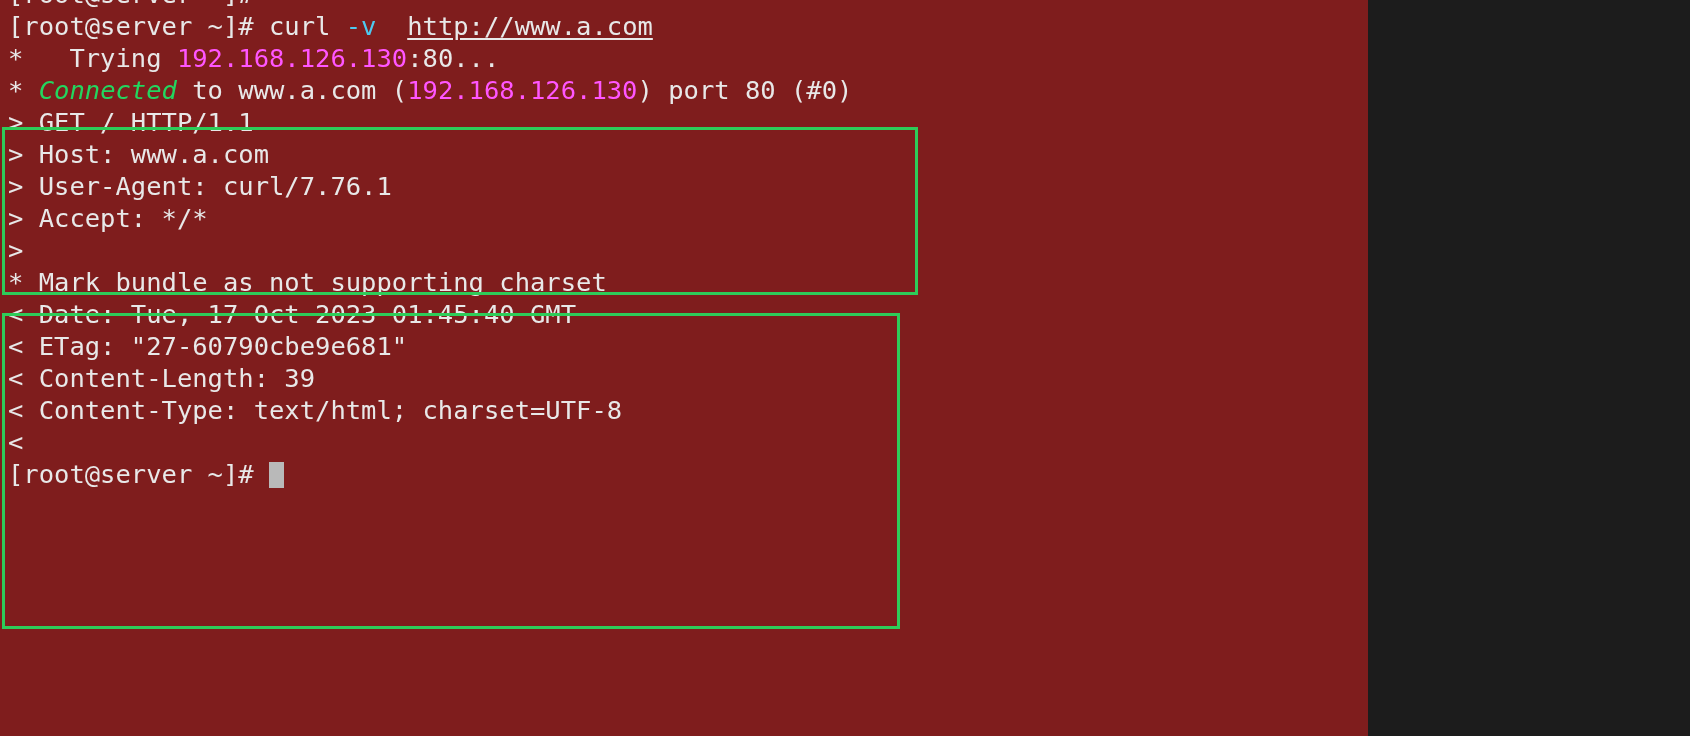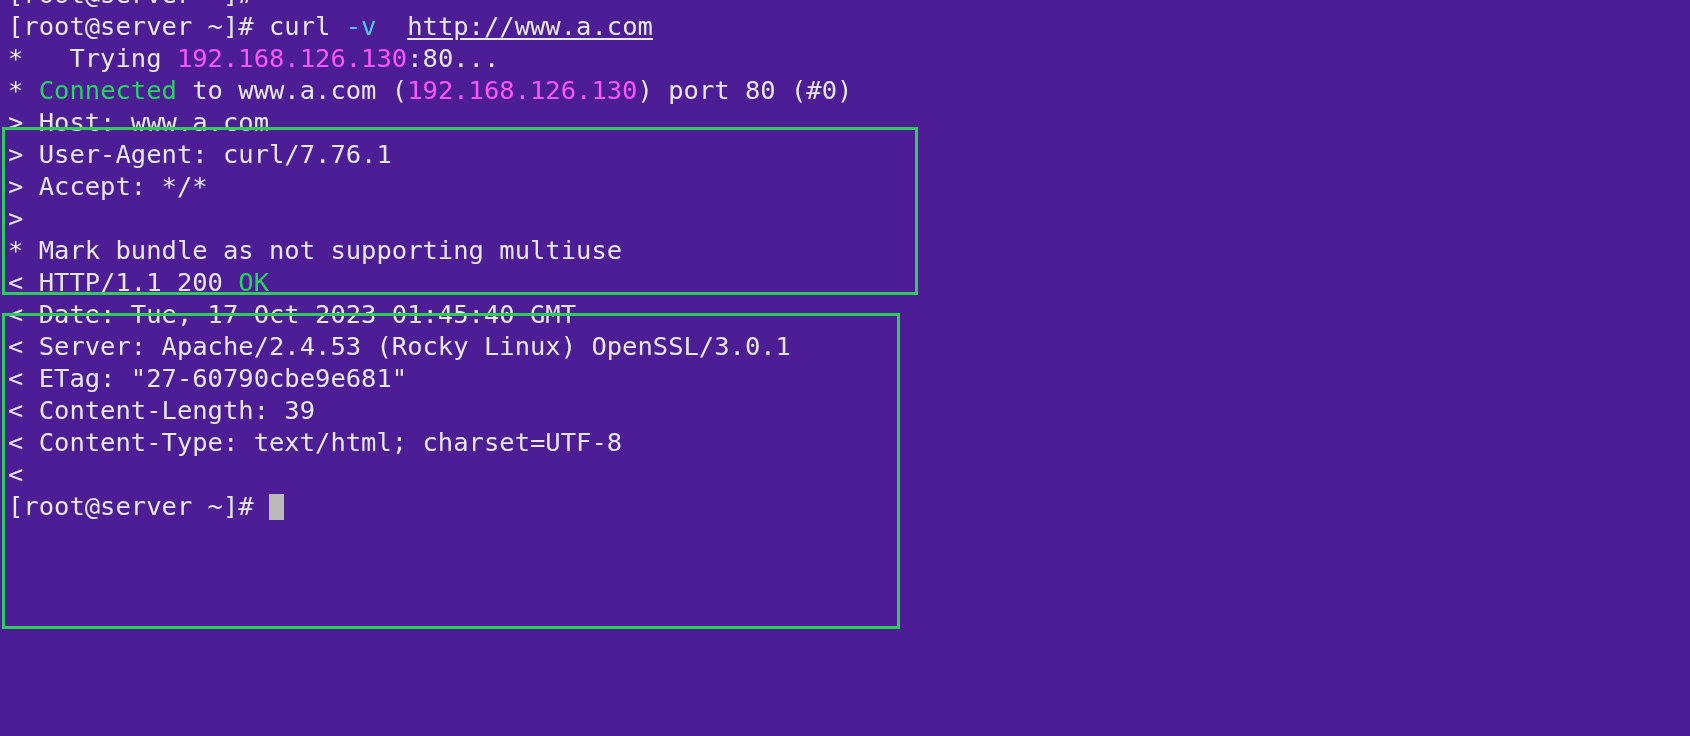--- a/index.html
+++ b/index.html
@@ -10,23 +10,23 @@
   }
   body {
     width: 1690px;
     height: 736px;
     overflow: hidden;
     font-family: "DejaVu Sans Mono", "Liberation Mono", monospace;
   }
 
   #terminal {
     position: relative;
-    width: 1690px;
+    width: 1368px;
     height: 736px;
-    background: #4c1d95;
+    background: #7f1d1d;
     color: #e6e6e6;
     font-size: 25.5px;
     line-height: 32px;
     letter-spacing: 0px;
     padding: 16px;
     box-sizing: border-box;
   }
 
   .line {
     white-space: pre;
@@ -38,21 +38,21 @@
 
   
   #scroll-area {
     position: absolute;
     left: 0;
     top: -22px;
     width: 1690px;
   }
 
   .fg-white   { color: #e8e8e8; }
-  .fg-green   { color: #23d65f; }
+  .fg-green   { color: #23d65f; font-style: italic; }
   .fg-magenta { color: #ff56ff; }
   .fg-cyan    { color: #4ec9f0; }
   .underline  { text-decoration: underline; text-underline-offset: 3px; }
 
   
   .annot-box {
     position: absolute;
     border: 3px solid #2ecc59;
     box-sizing: border-box;
     pointer-events: none;
@@ -87,31 +87,30 @@
   <div id="scroll-area">
 
     <div class="line"><span class="fg-white">[root@server ~]#</span></div>
 
     <div class="line"><span class="fg-white">[root@server ~]# </span><span class="fg-white">curl </span><span class="fg-cyan">-v</span><span class="fg-white">  </span><span class="fg-white underline">http://www.a.com</span></div>
 
     <div class="line"><span class="fg-white">*   Trying </span><span class="fg-magenta">192.168.126.130</span><span class="fg-white">:80...</span></div>
 
     <div class="line"><span class="fg-white">* </span><span class="fg-green">Connected</span><span class="fg-white"> to www.a.com (</span><span class="fg-magenta">192.168.126.130</span><span class="fg-white">) port 80 (#0)</span></div>
 
+    <div class="line"><span class="fg-white">&gt; GET / HTTP/1.1</span></div>
     <div class="line"><span class="fg-white">&gt; Host: www.a.com</span></div>
     <div class="line"><span class="fg-white">&gt; User-Agent: curl/7.76.1</span></div>
     <div class="line"><span class="fg-white">&gt; Accept: */*</span></div>
     <div class="line"><span class="fg-white">&gt;</span></div>
 
-    <div class="line"><span class="fg-white">* Mark bundle as not supporting multiuse</span></div>
+    <div class="line"><span class="fg-white">* Mark bundle as not supporting charset</span></div>
 
-    <div class="line"><span class="fg-white">&lt; HTTP/1.1 200 </span><span class="fg-green">OK</span></div>
 
     <div class="line"><span class="fg-white">&lt; Date: Tue, 17 Oct 2023 01:45:40 GMT</span></div>
-    <div class="line"><span class="fg-white">&lt; Server: Apache/2.4.53 (Rocky Linux) OpenSSL/3.0.1</span></div>
     <div class="line"><span class="fg-white">&lt; ETag: "27-60790cbe9e681"</span></div>
     <div class="line"><span class="fg-white">&lt; Content-Length: 39</span></div>
     <div class="line"><span class="fg-white">&lt; Content-Type: text/html; charset=UTF-8</span></div>
     <div class="line"><span class="fg-white">&lt;</span></div>
 
 
 
     <div class="line"><span class="fg-white">[root@server ~]# </span><span class="cursor-block"></span></div>
 
   </div>

